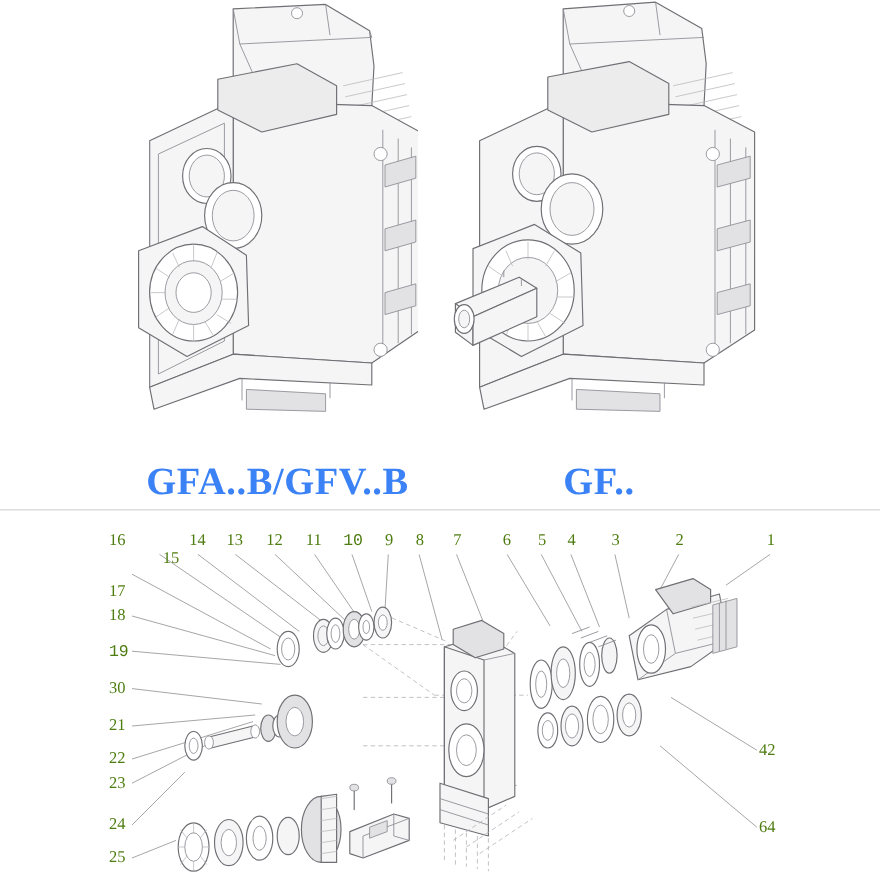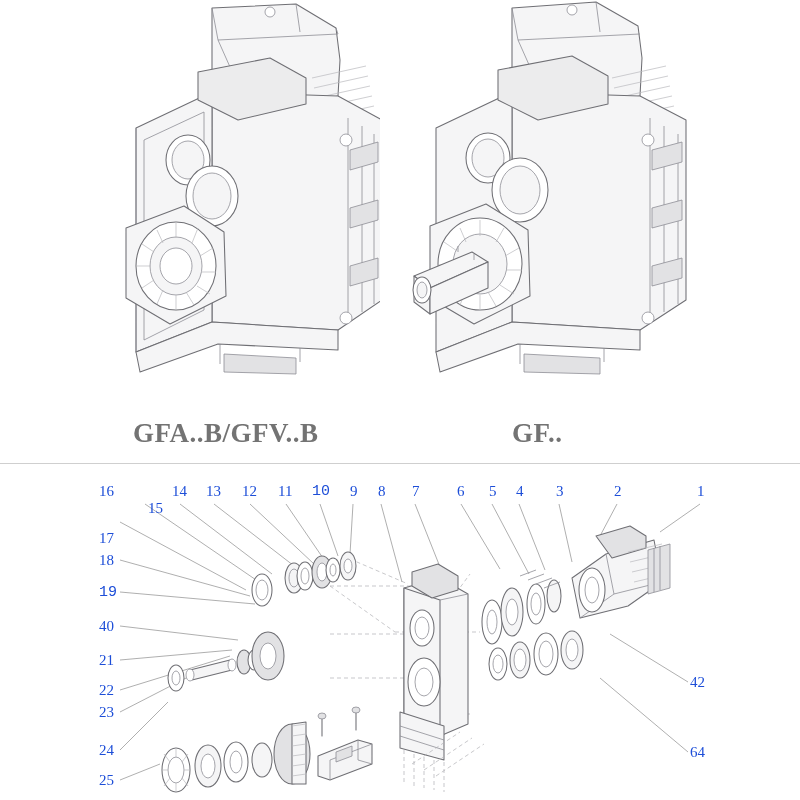--- a/index.html
+++ b/index.html
@@ -15,42 +15,42 @@
   
   .top-area{position:absolute;left:0;top:0;width:800px;height:400px;}
   .gearbox{position:absolute;}
   .gb-left{left:100px;top:0;width:280px;height:395px;}
   .gb-right{left:400px;top:0;width:300px;height:395px;}
 
   .caption{
     position:absolute;
     font-family:"Liberation Serif", serif;
     font-weight:700;
-    font-size:27px;
-    color:#737373;
+    font-size:35px;
+    color:#3b82f6;
     letter-spacing:0.5px;
     white-space:nowrap;
   }
   .cap-left{left:133px;top:418px;}
   .cap-right{left:512px;top:418px;}
 
   
   .sep{
     position:absolute;left:0;top:463px;width:800px;height:1px;
     background:#cfcfcf;
   }
 
   
   .explode{position:absolute;left:0;top:464px;width:800px;height:336px;}
 
   .num{
     position:absolute;
     font-family:"Liberation Serif", serif;
     font-size:15px;
-    color:#1d4ed8;
+    color:#4d7c0f;
     line-height:1;
     white-space:nowrap;
   }
 
   svg{display:block;}
   .ln{stroke:#9a9a9a;stroke-width:0.8;fill:none;}
   .body-ln{stroke:#6f6f74;stroke-width:1.05;fill:none;stroke-linejoin:round;stroke-linecap:round;}
   .body-ln-l{stroke:#8e8e95;stroke-width:0.8;fill:none;}
   .fillgray{fill:#ececed;}
   .fillgray2{fill:#e2e2e4;}
@@ -391,21 +391,21 @@
     <div class="num" style="left:457px;top:20px;">6</div>
     <div class="num" style="left:489px;top:20px;">5</div>
     <div class="num" style="left:516px;top:20px;">4</div>
     <div class="num" style="left:556px;top:20px;">3</div>
     <div class="num" style="left:614px;top:20px;">2</div>
     <div class="num" style="left:697px;top:20px;">1</div>
 
     <div class="num" style="left:99px;top:51px;margin-top:16px;">17</div>
     <div class="num" style="left:99px;top:89px;">18</div>
     <div class="num" style="left:99px;top:121px;font-family:Liberation Mono, monospace;">19</div>
-    <div class="num" style="left:99px;top:155px;">40</div>
+    <div class="num" style="left:99px;top:155px;">30</div>
     <div class="num" style="left:99px;top:189px;">21</div>
     <div class="num" style="left:99px;top:219px;">22</div>
     <div class="num" style="left:99px;top:241px;">23</div>
     <div class="num" style="left:99px;top:279px;">24</div>
     <div class="num" style="left:99px;top:309px;">25</div>
 
     <div class="num" style="left:690px;top:211px;">42</div>
     <div class="num" style="left:690px;top:281px;">64</div>
   </div>
 

